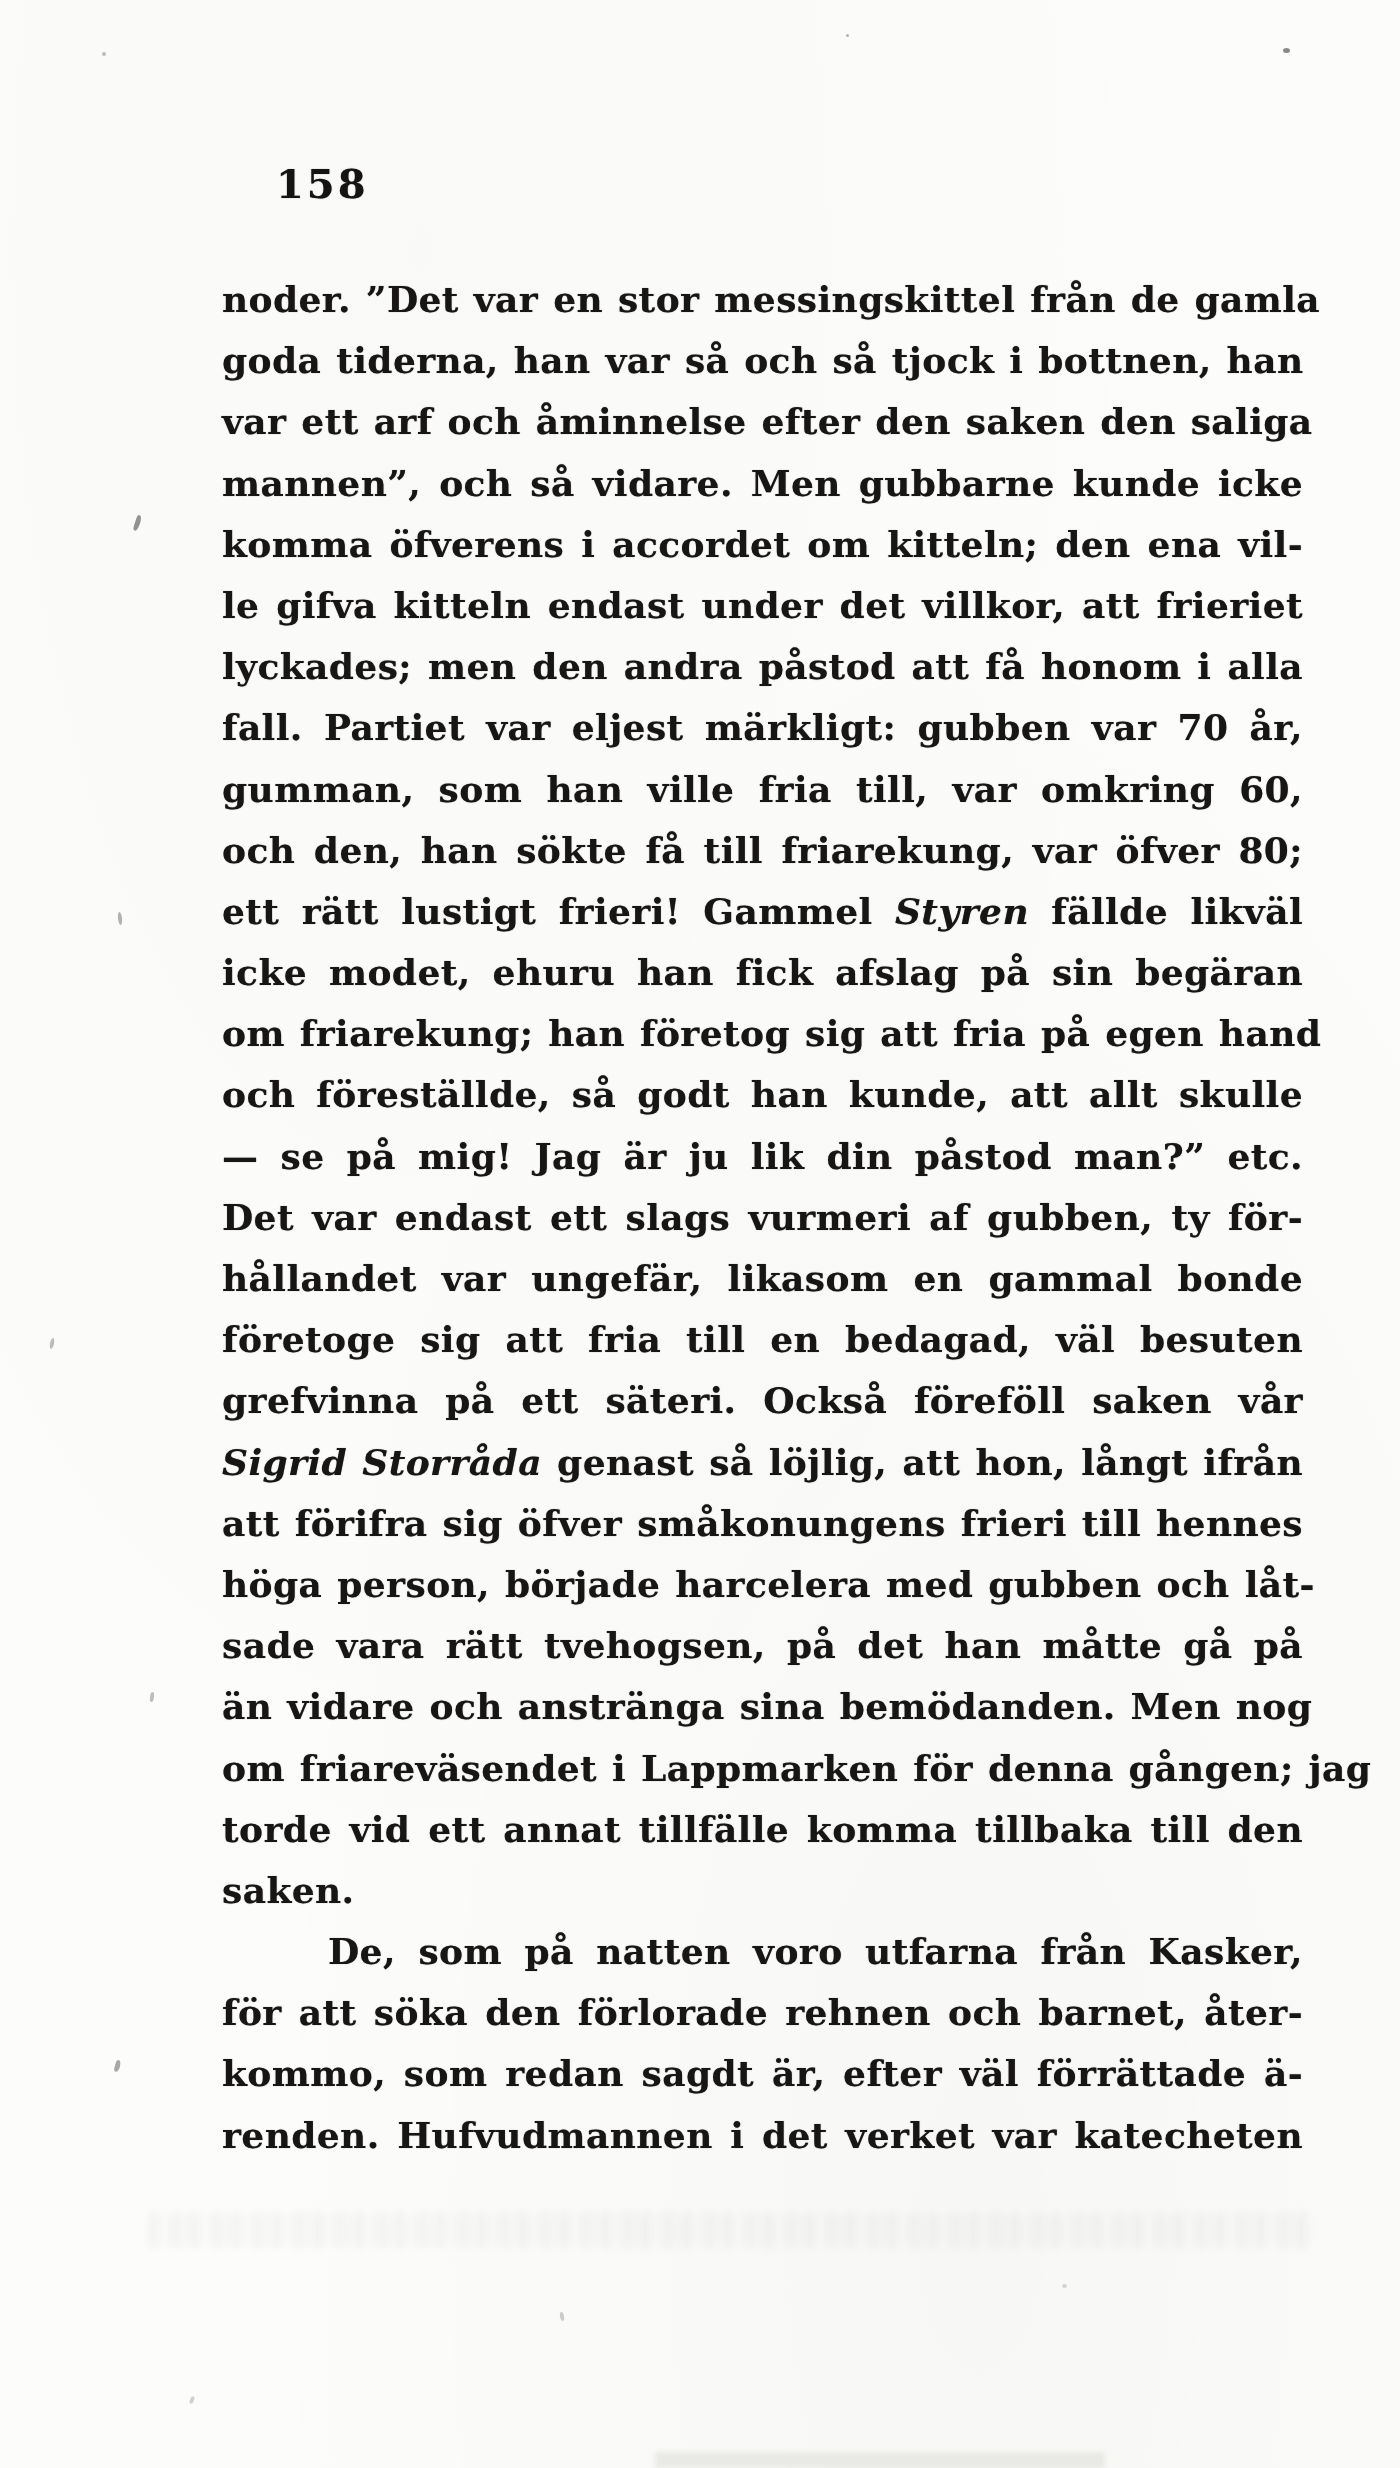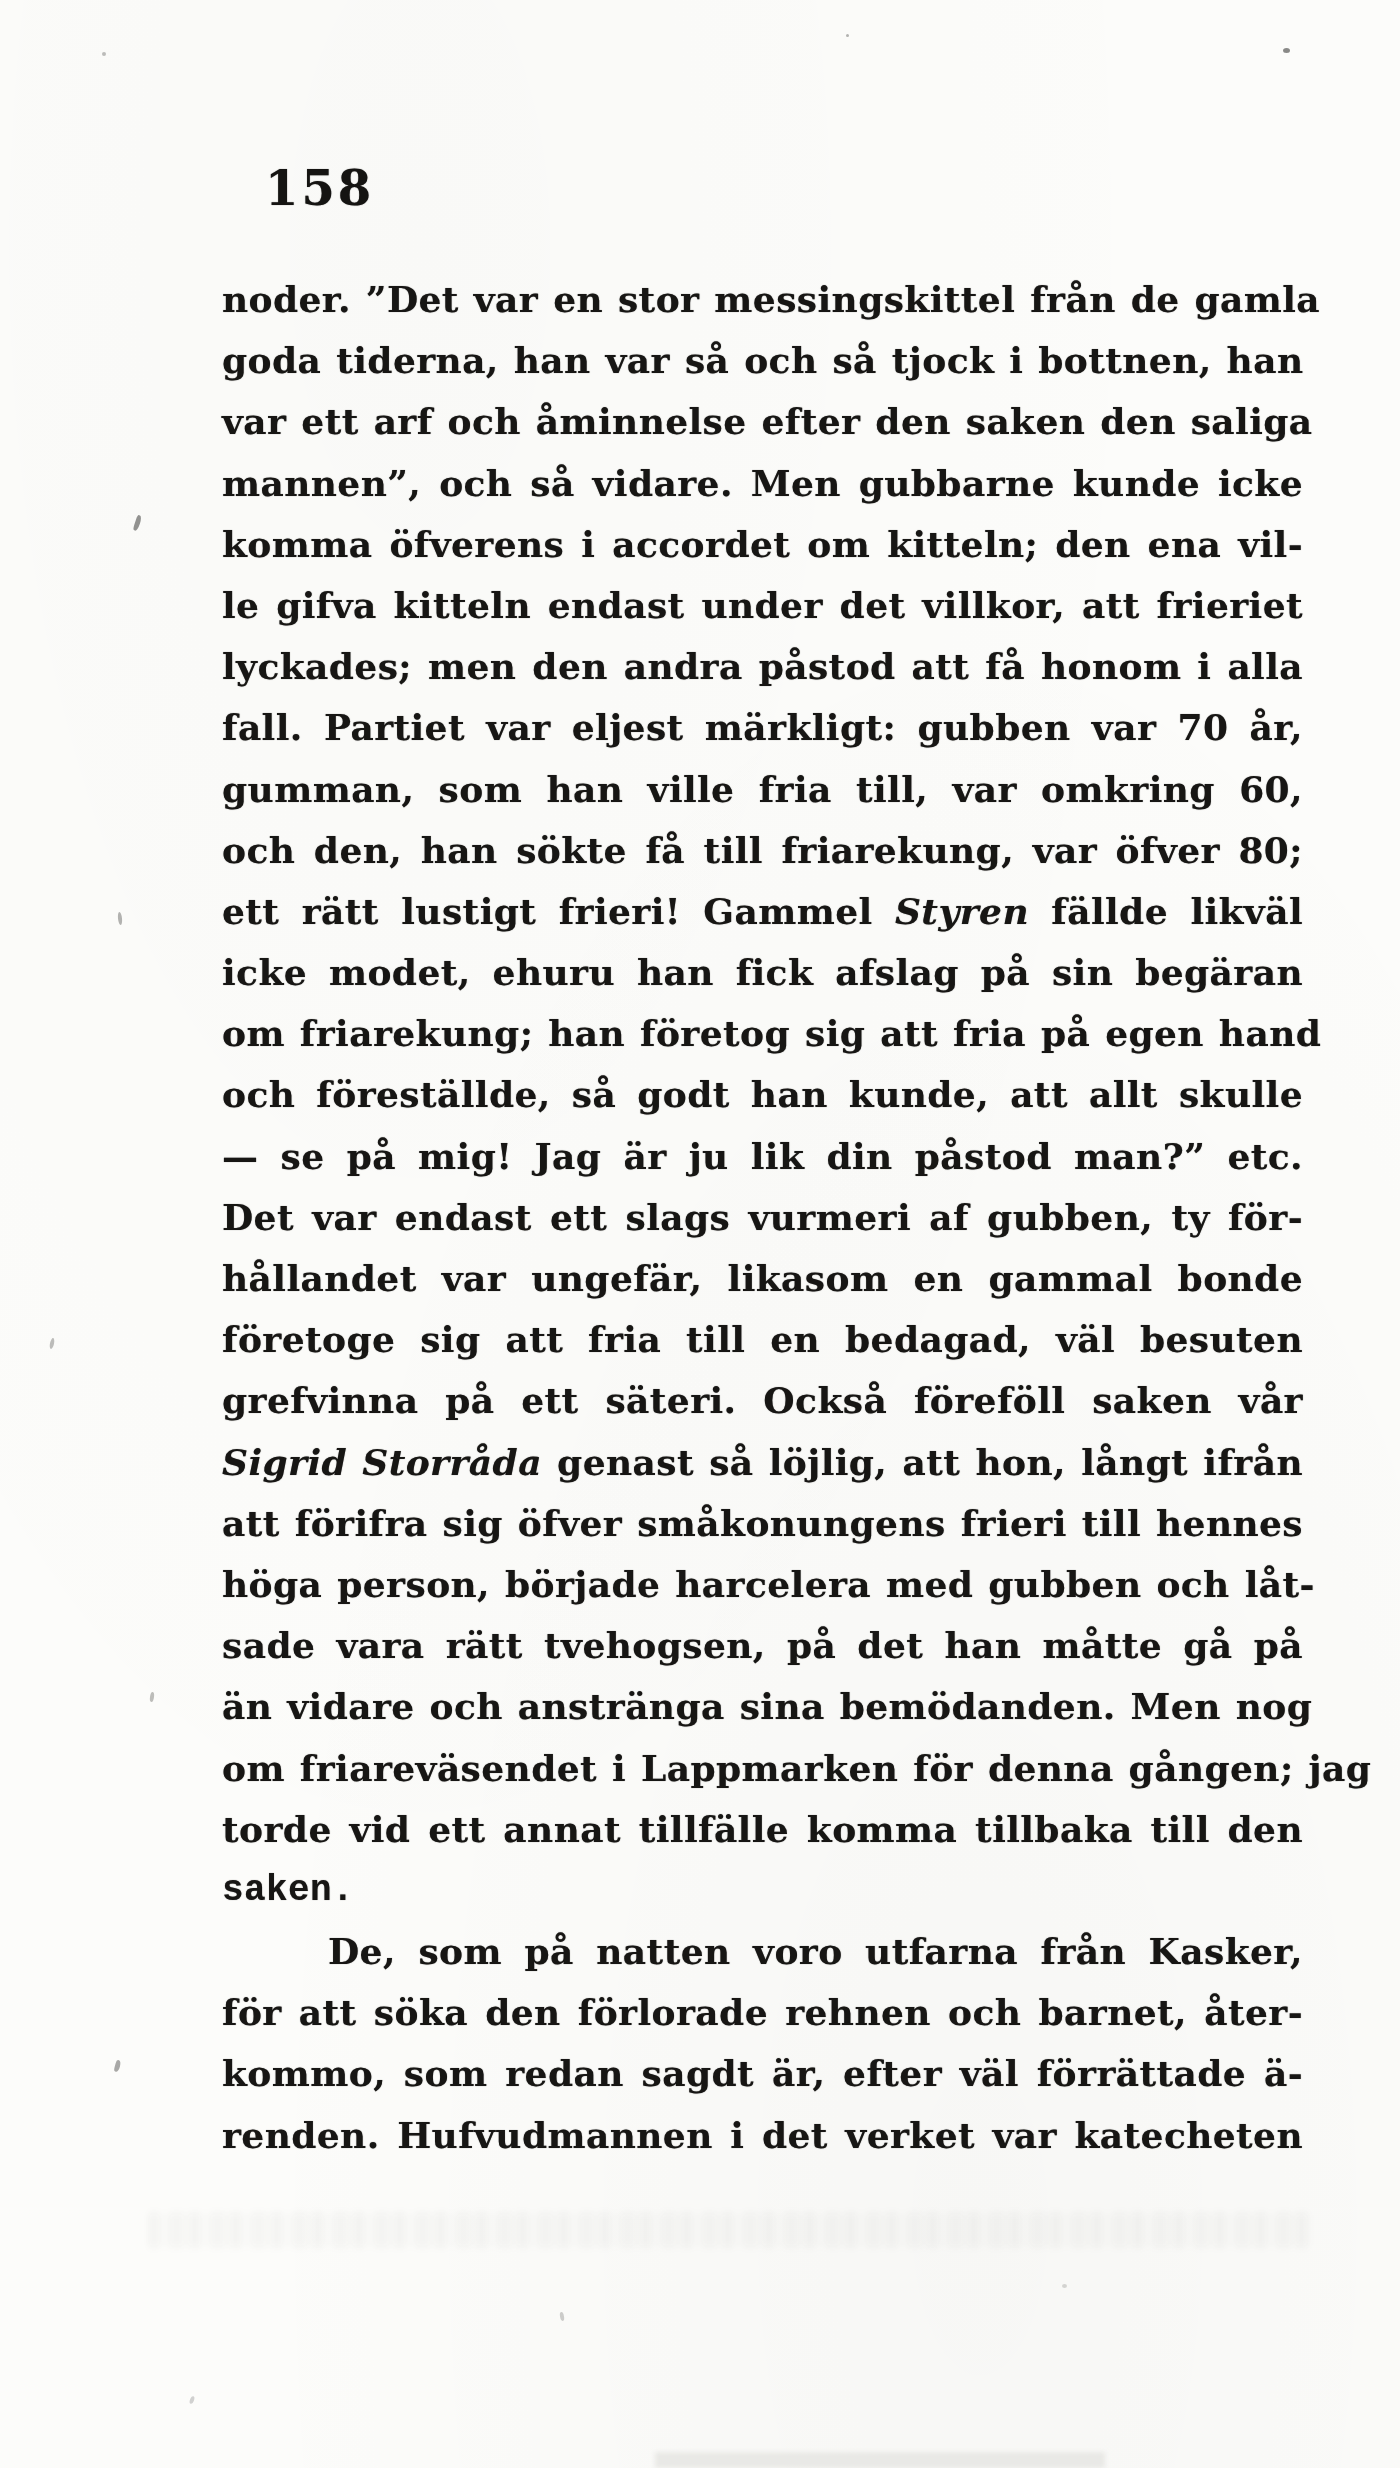--- a/index.html
+++ b/index.html
@@ -17,23 +17,23 @@
   .scan-page {
     position: absolute;
     inset: 0;
     background:
       radial-gradient(ellipse at 30% 10%, rgba(0,0,0,0.012), transparent 60%),
       radial-gradient(ellipse at 70% 90%, rgba(0,0,0,0.018), transparent 55%),
       #fcfcfa;
   }
   .page-number {
     position: absolute;
-    left: 265px;
+    left: 276px;
     top: 160px;
-    font-size: 48px;
+    font-size: 40px;
     font-weight: 700;
     color: #151412;
     letter-spacing: 3px;
     text-shadow: 0 0 1px rgba(20,20,18,0.6);
   }
   .text-block {
     position: absolute;
     left: 222px;
     top: 269px;
     width: 1081px;
@@ -48,21 +48,20 @@
     overflow: visible;
     text-align: justify;
     text-align-last: justify;
     letter-spacing: 0.4px;
     word-spacing: 2px;
     text-shadow: 0 0 1px rgba(23,22,20,0.55);
   }
   .text-line.no-justify {
     text-align: left;
     text-align-last: left;
-    font-family: Liberation Mono, monospace;
   }
   .text-line.indent {
     padding-left: 106px;
   }
   .italic {
     font-style: italic;
   }
   
   .speck {
     position: absolute;

